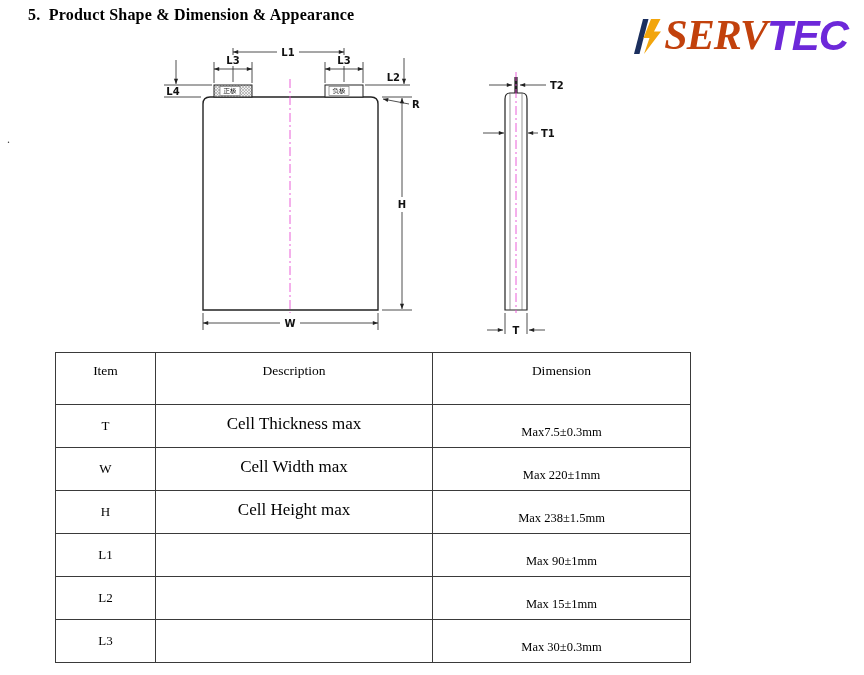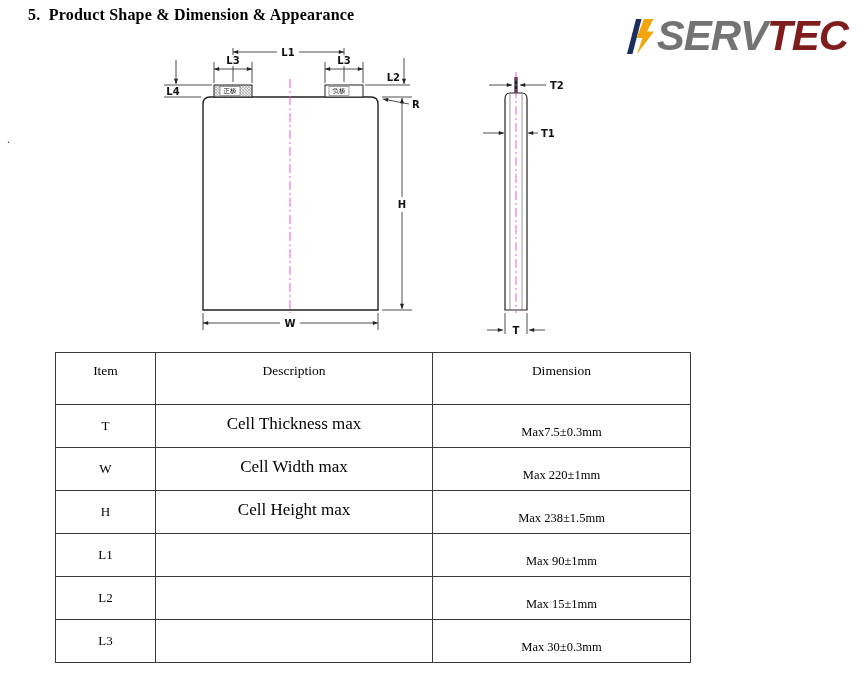--- a/index.html
+++ b/index.html
@@ -8,22 +8,22 @@
   .page { position:absolute; left:0; top:0; width:864px; height:675px; background:#fff; overflow:hidden; }
 
   .heading { position:absolute; left:28px; top:6px; font-size:16px; font-weight:700;
              font-family:"Liberation Serif", serif; letter-spacing:.2px; white-space:pre; }
   .stray { position:absolute; left:7px; top:132px; font-size:12px; color:#444; }
 
   .logo { position:absolute; top:12px; right:16px; display:flex; align-items:flex-end; height:44px; }
   .logo .bolt { margin-right:3px; margin-bottom:1px; }
   .logo-text { font-family:"Liberation Sans", sans-serif; font-weight:700; font-style:italic;
                font-size:42px; line-height:0.95; letter-spacing:-1px; }
-  .serv { color:#737373; }
-  .tec  { color:#7f1d1d;margin-top:20px; }
+  .serv { color:#c2410c;font-family:Liberation Serif, serif; }
+  .tec  { color:#6d28d9;margin-top:20px; }
 
   .drawing { position:absolute; left:0; top:0; }
   .dim-label { font-family:"DejaVu Sans", sans-serif; font-size:10px; font-weight:700; fill:#111; }
   .cjk { font-family:"DejaVu Sans", sans-serif; font-size:6.5px; fill:#111; }
 
   table.spec-table { position:absolute; left:55px; top:352px; width:635px;
                      border-collapse:collapse; table-layout:fixed;
                      font-family:"Liberation Serif", serif; }
   table.spec-table th, table.spec-table td { border:1px solid #3a3a3a; text-align:center; background:#fff; }
   table.spec-table thead tr { height:52px; }

